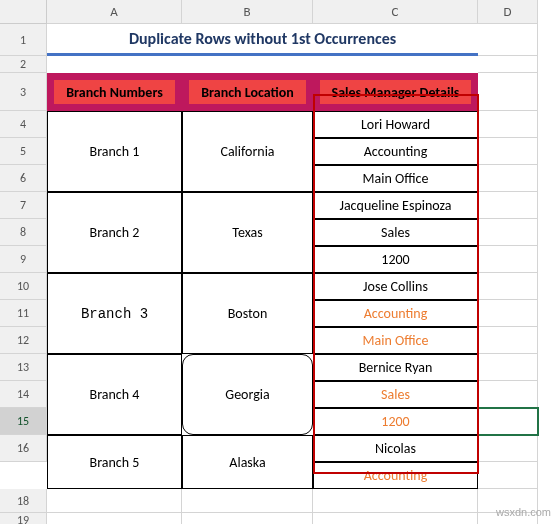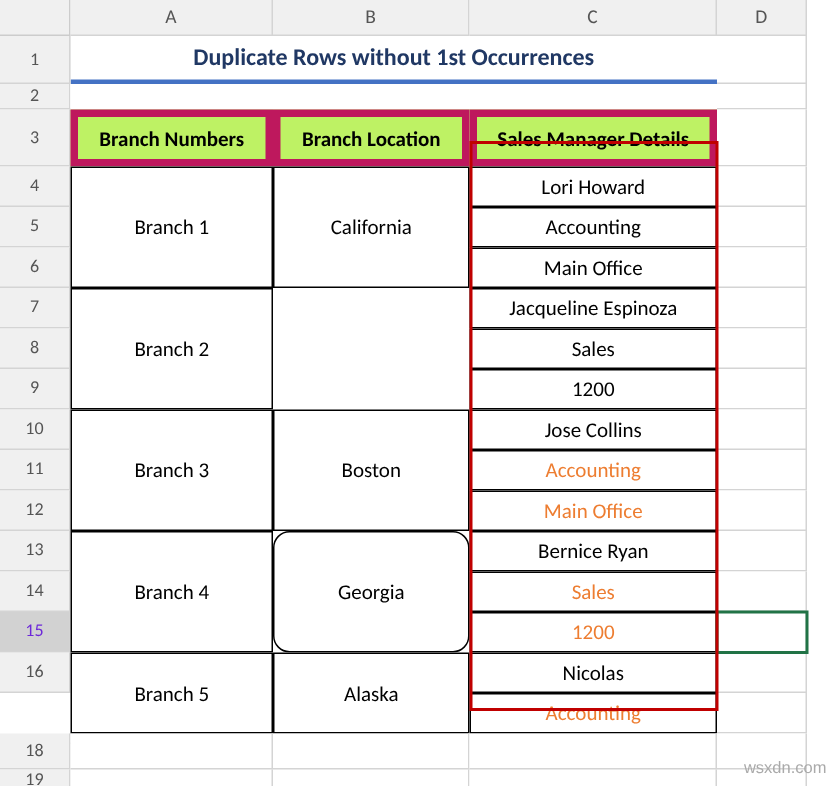--- a/index.html
+++ b/index.html
@@ -38,21 +38,21 @@
       justify-content: center;
     }
     .row-header {
       background: #f0f0f0;
       color: #555;
       font-size: 12px;
       justify-content: center;
     }
     .row-header.selected {
       background: #d2d2d2;
-      color: #6d28d9;
+      color: #14532d;
     }
     .corner {
       background: #f0f0f0;
       border-right: 1px solid #ccc;
       border-bottom: 1px solid #ccc;
     }
     .title-wrap {
       grid-column: 3 / 6;
       grid-row: 2 / 3;
       display: flex;
@@ -60,22 +60,22 @@
       justify-content: center;
       border-bottom: 3px solid #4472c4;
       font-weight: bold;
       font-size: 16px;
       color: #203864;
     }
     .tbl-header {
       font-weight: bold;
       font-size: 14px;
       color: #000;
-      border: 5px solid #be185d;
-      background: #bef264;
+      border: 7px solid #be185d;
+      background: #ef4444;
     }
     .tbl-cell {
       border: 1px solid #000;
       background: #fff;
       font-size: 14px;
       color: #000;
     }
     .highlight {
       color: #ed7d31;
     }
@@ -143,21 +143,22 @@
   <div class="title-wrap" style="grid-column:3/6;grid-row:2;">Duplicate Rows without 1st Occurrences</div>
   <div class="cell" style="grid-column:3/6;grid-row:3;border:none;"></div>
 
   <div class="tbl-header cell" style="grid-column:3;grid-row:4;">Branch Numbers</div>
   <div class="tbl-header cell" style="grid-column:4;grid-row:4;">Branch Location</div>
   <div class="tbl-header cell" style="grid-column:5;grid-row:4;">Sales Manager Details</div>
 
   <div class="tbl-cell cell" style="grid-column:3;grid-row:5/8;">Branch 1</div>
   <div class="tbl-cell cell" style="grid-column:4;grid-row:5/8;">California</div>
   <div class="tbl-cell cell" style="grid-column:3;grid-row:8/11;">Branch 2</div>
-  <div class="tbl-cell cell" style="grid-column:3;grid-row:11/14;">Branch 3</div>
+  <div class="tbl-cell cell" style="grid-column:4;grid-row:8/11;">Texas</div>
+  <div class="tbl-cell cell" style="grid-column:3;grid-row:11/14;font-family:Liberation Mono, monospace;">Branch 3</div>
   <div class="tbl-cell cell" style="grid-column:4;grid-row:11/14;">Boston</div>
   <div class="tbl-cell cell" style="grid-column:3;grid-row:14/17;">Branch 4</div>
   <div class="tbl-cell cell" style="grid-column:4;grid-row:14/17;border-radius:11px;">Georgia</div>
   <div class="tbl-cell cell" style="grid-column:3;grid-row:17/19;">Branch 5</div>
   <div class="tbl-cell cell" style="grid-column:5;grid-row:5;">Lori Howard</div>
 
   <div class="tbl-cell cell" style="grid-column:4;grid-row:17/19;">Alaska</div>
   <div class="tbl-cell cell" style="grid-column:5;grid-row:6;">Accounting</div>
   <div class="tbl-cell cell" style="grid-column:5;grid-row:7;">Main Office</div>
   <div class="tbl-cell cell" style="grid-column:5;grid-row:8;">Jacqueline Espinoza</div>

